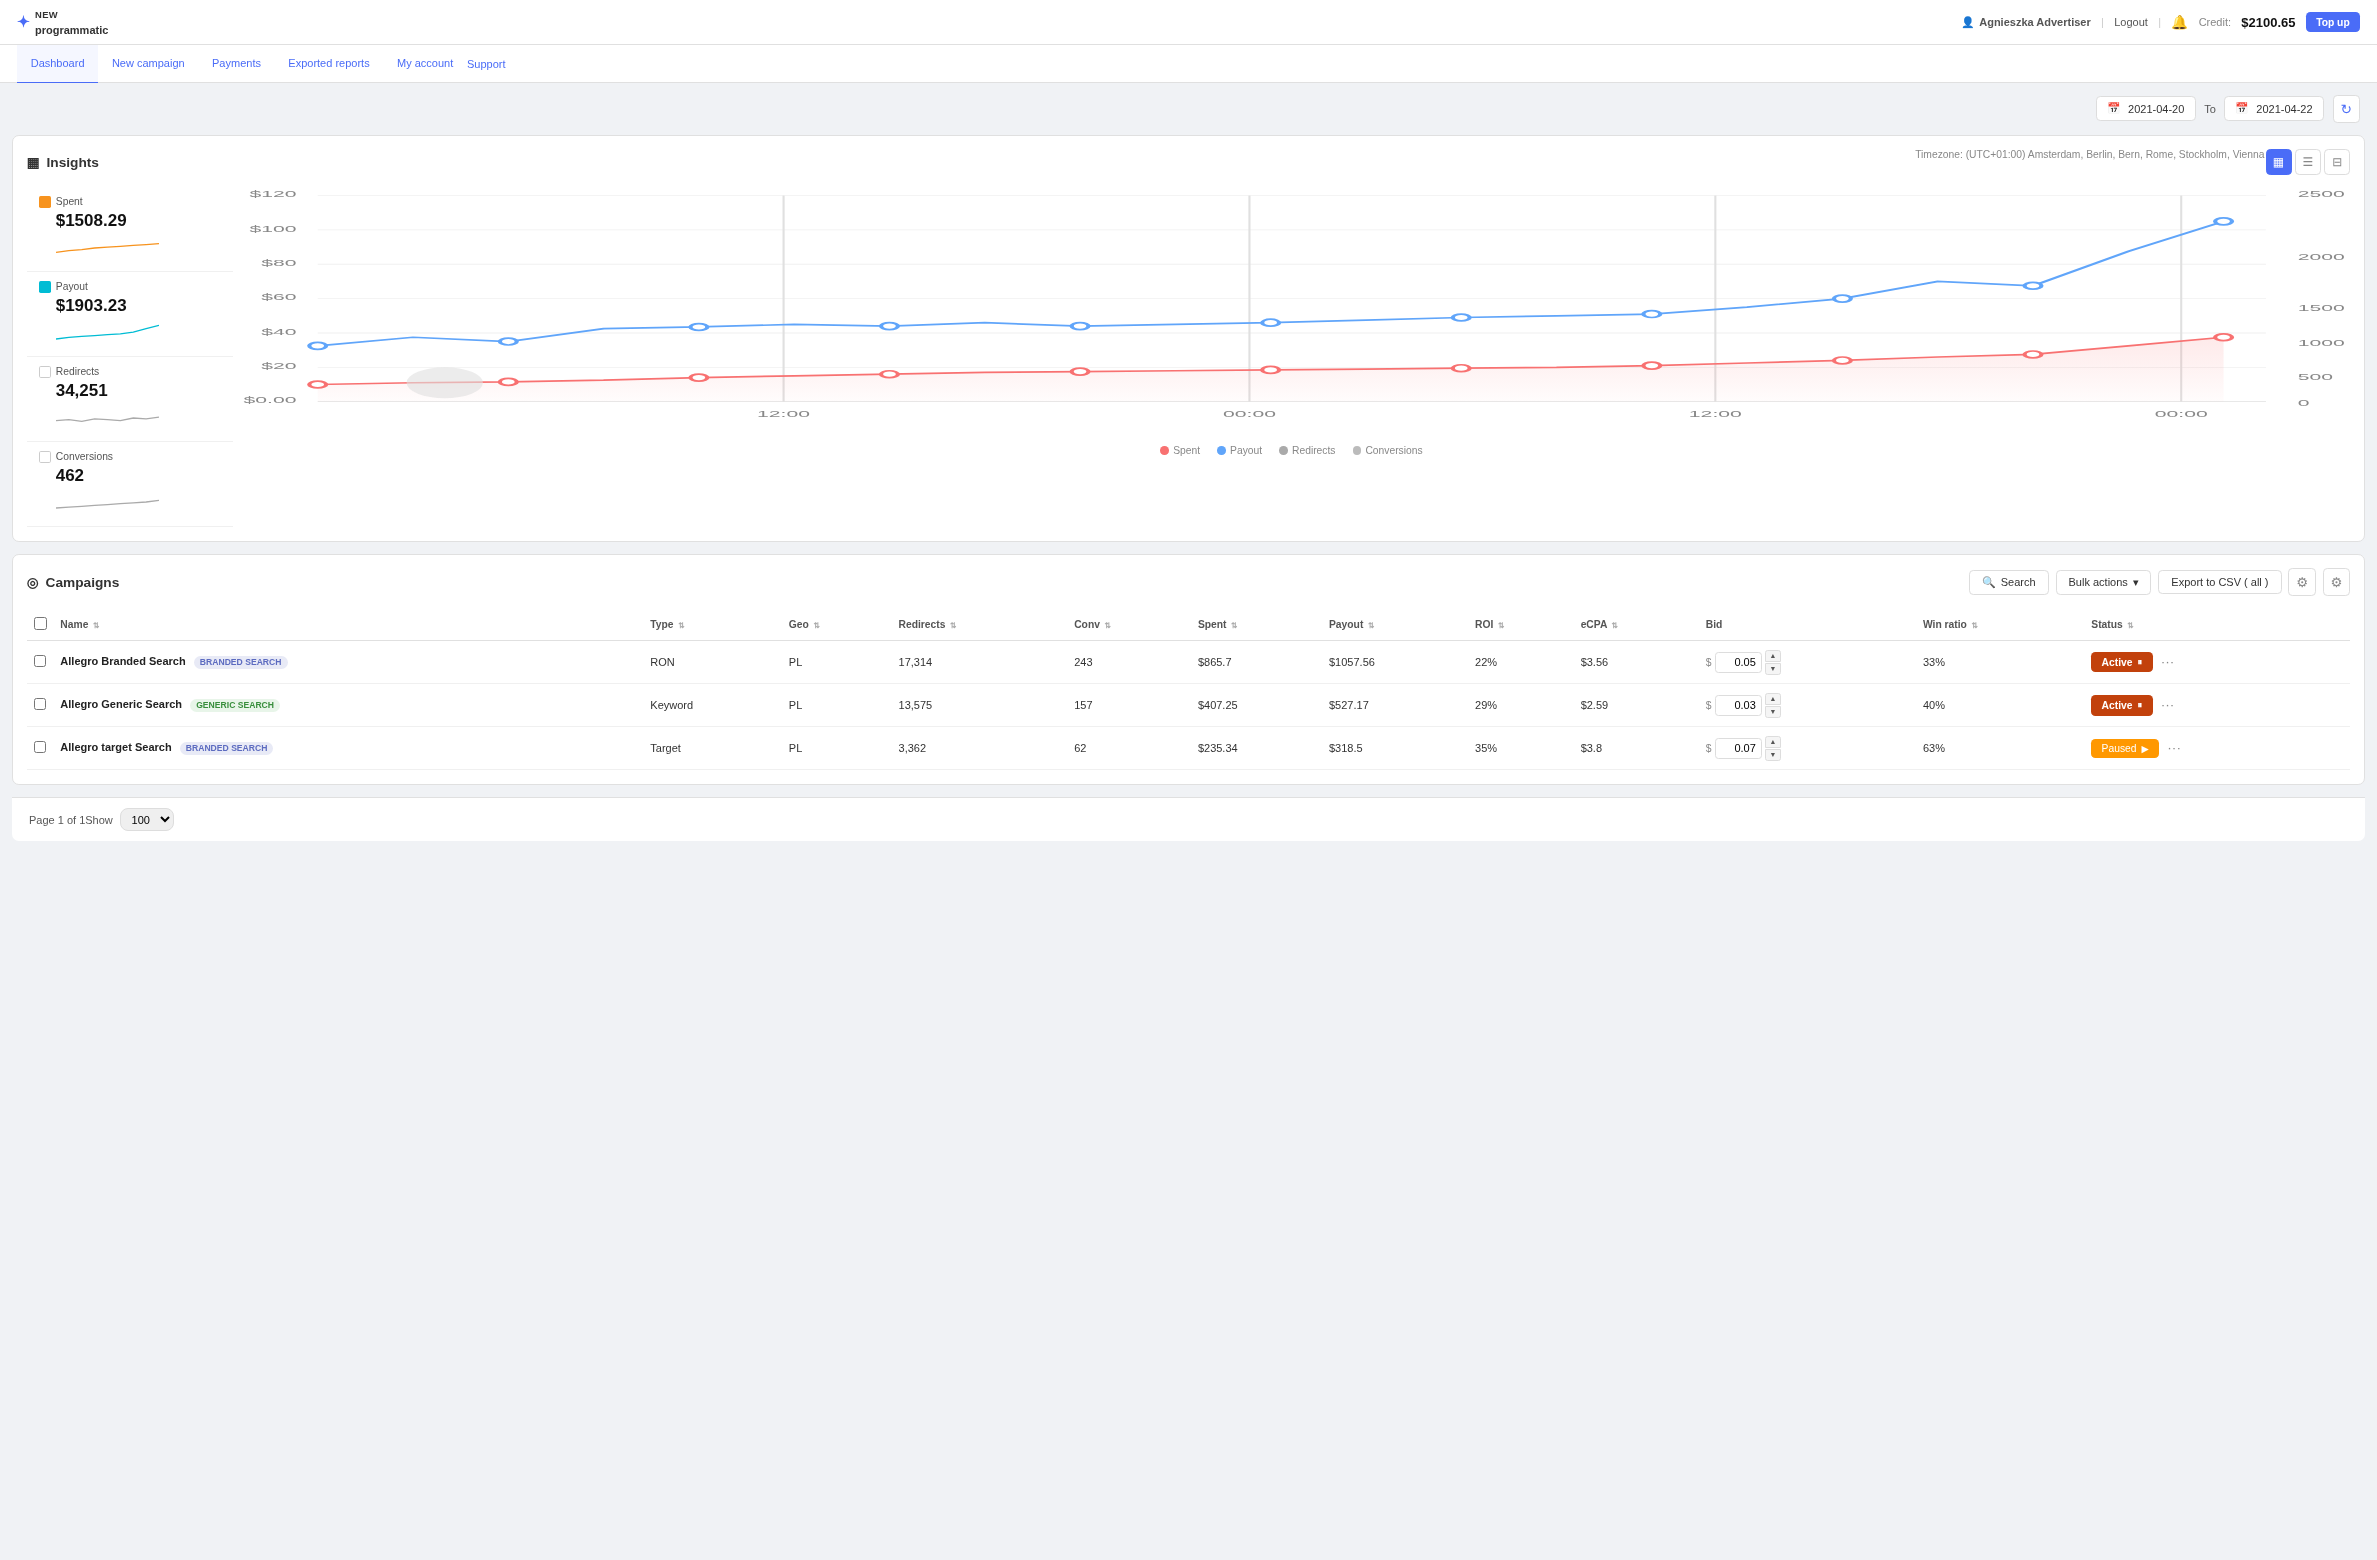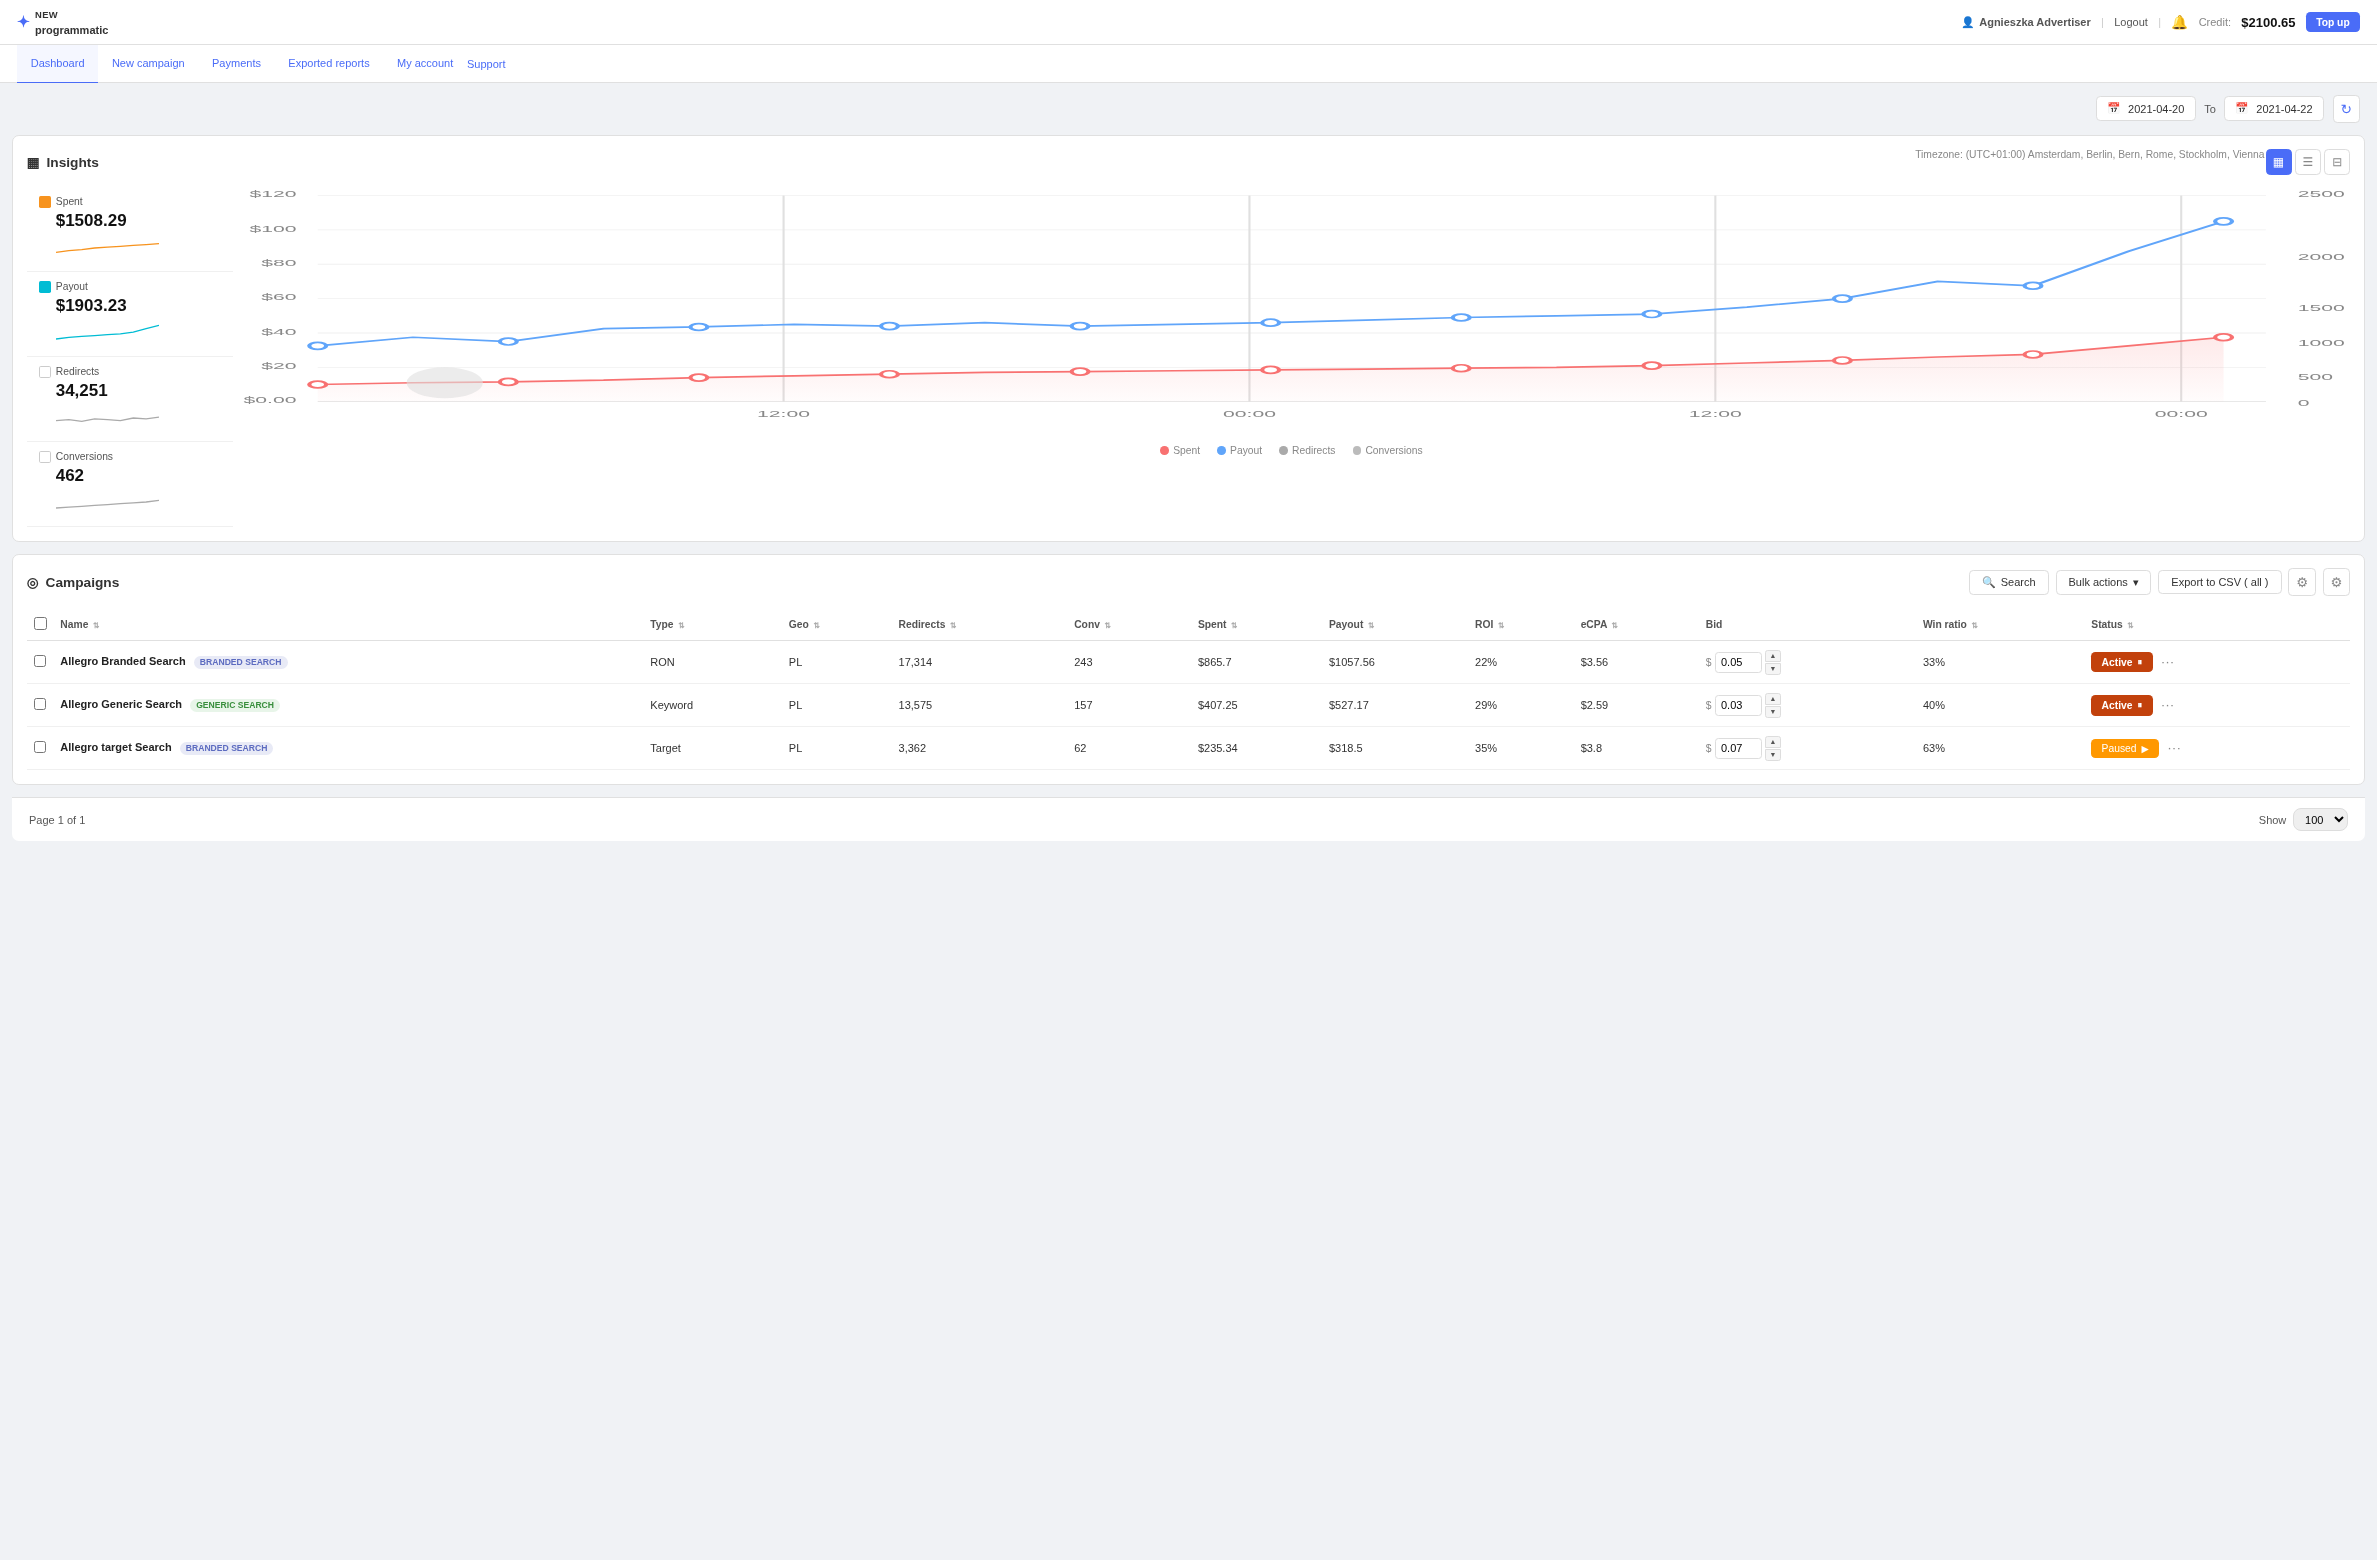--- a/index.html
+++ b/index.html
@@ -76,29 +76,29 @@
     .row-checkbox { width: 12px; height: 12px; cursor: pointer; }
     .campaign-name { font-weight: 600; color: #222; }
     .badge { display: inline-block; padding: 1.7px 6px; border-radius: 10.3px; font-size: 8.6px; font-weight: 600; margin-left: 5.1px; }
     .badge-branded { background: #e8eaf6; color: #5c6bc0; }
     .badge-generic { background: #e8f5e9; color: #388e3c; }
     .status-active { background: #c2410c; color: #fff; border: none; border-radius: 4.3px; padding: 4.3px 10.3px; font-size: 10.3px; font-weight: 700; cursor: pointer; display: inline-flex; align-items: center; gap: 5.1px; }
     .status-paused { background: #ff9800; color: #fff; border: none; border-radius: 4.3px; padding: 4.3px 10.3px; font-size: 10.3px; font-weight: 400; cursor: pointer; display: inline-flex; align-items: center; gap: 5.1px; }
     .status-icon { font-size: 9.4px; }
     .bid-cell { display: flex; align-items: center; gap: 3.4px; }
     .bid-prefix { color: #888; font-size: 10.3px; }
-    .bid-input { border: 0.9px solid #ddd; border-radius: 3.4px; padding: 3.4px 5.1px; width: 47px; font-size: 11px; }
+    .bid-input { border: 0.9px solid #ddd; border-radius: 3.4px; padding: 3.4px 5.1px; width: 47px; font-size: 11px; text-align: right; }
     .bid-arrows { display: flex; flex-direction: column; gap: 0.9px; }
     .bid-arrow { background: #f5f5f5; border: 0.9px solid #ddd; width: 15.4px; height: 12px; display: flex; align-items: center; justify-content: center; cursor: pointer; font-size: 6.9px; color: #555; }
     .bid-arrow:first-child { border-radius: 2.6px 2.6px 0 0; }
     .bid-arrow:last-child { border-radius: 0 0 2.6px 2.6px; }
     .more-btn { background: none; border: none; font-size: 13.7px; cursor: pointer; color: #888; padding: 1.7px 5.1px; }
 
     
-    .table-footer { display: flex; justify-content: space-between; align-items: center; padding: 10.3px 17px; background: #fff; border-top: 0.9px solid #e0e0e0; margin: 0 12px; border-radius: 0 0 6.9px 6.9px; font-size: 11px; color: #555; }
+    .table-footer { display: flex; align-items: center; padding: 10.3px 17px; background: #fff; border-top: 0.9px solid #e0e0e0; margin: 0 12px; border-radius: 0 0 6.9px 6.9px; font-size: 11px; color: #555; }
     .show-select { display: flex; align-items: center; gap: 6.9px; }
     .show-dropdown { border: 0.9px solid #ddd; border-radius: 8px; padding: 3.4px 6.9px; font-size: 11px; cursor: pointer; }
 
     
     .chart-container { position: relative; width: 100%; height: 266px; }
     .chart-legend { display: flex; gap: 17px; justify-content: center; margin-top: 6.9px; font-size: 10.3px; color: #888; }
     .legend-item { display: flex; align-items: center; gap: 4.3px; }
     .legend-dot { width: 8.6px; height: 8.6px; border-radius: 50%; display: inline-block; }
   </style>
 </head>

